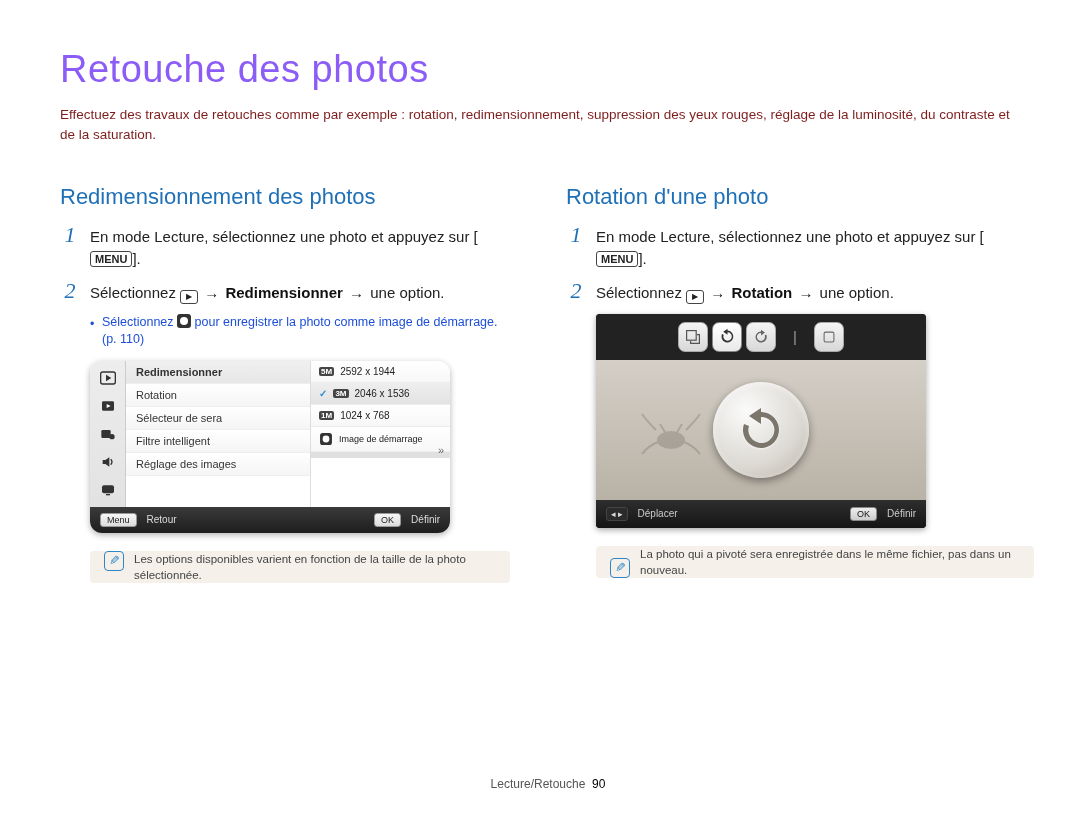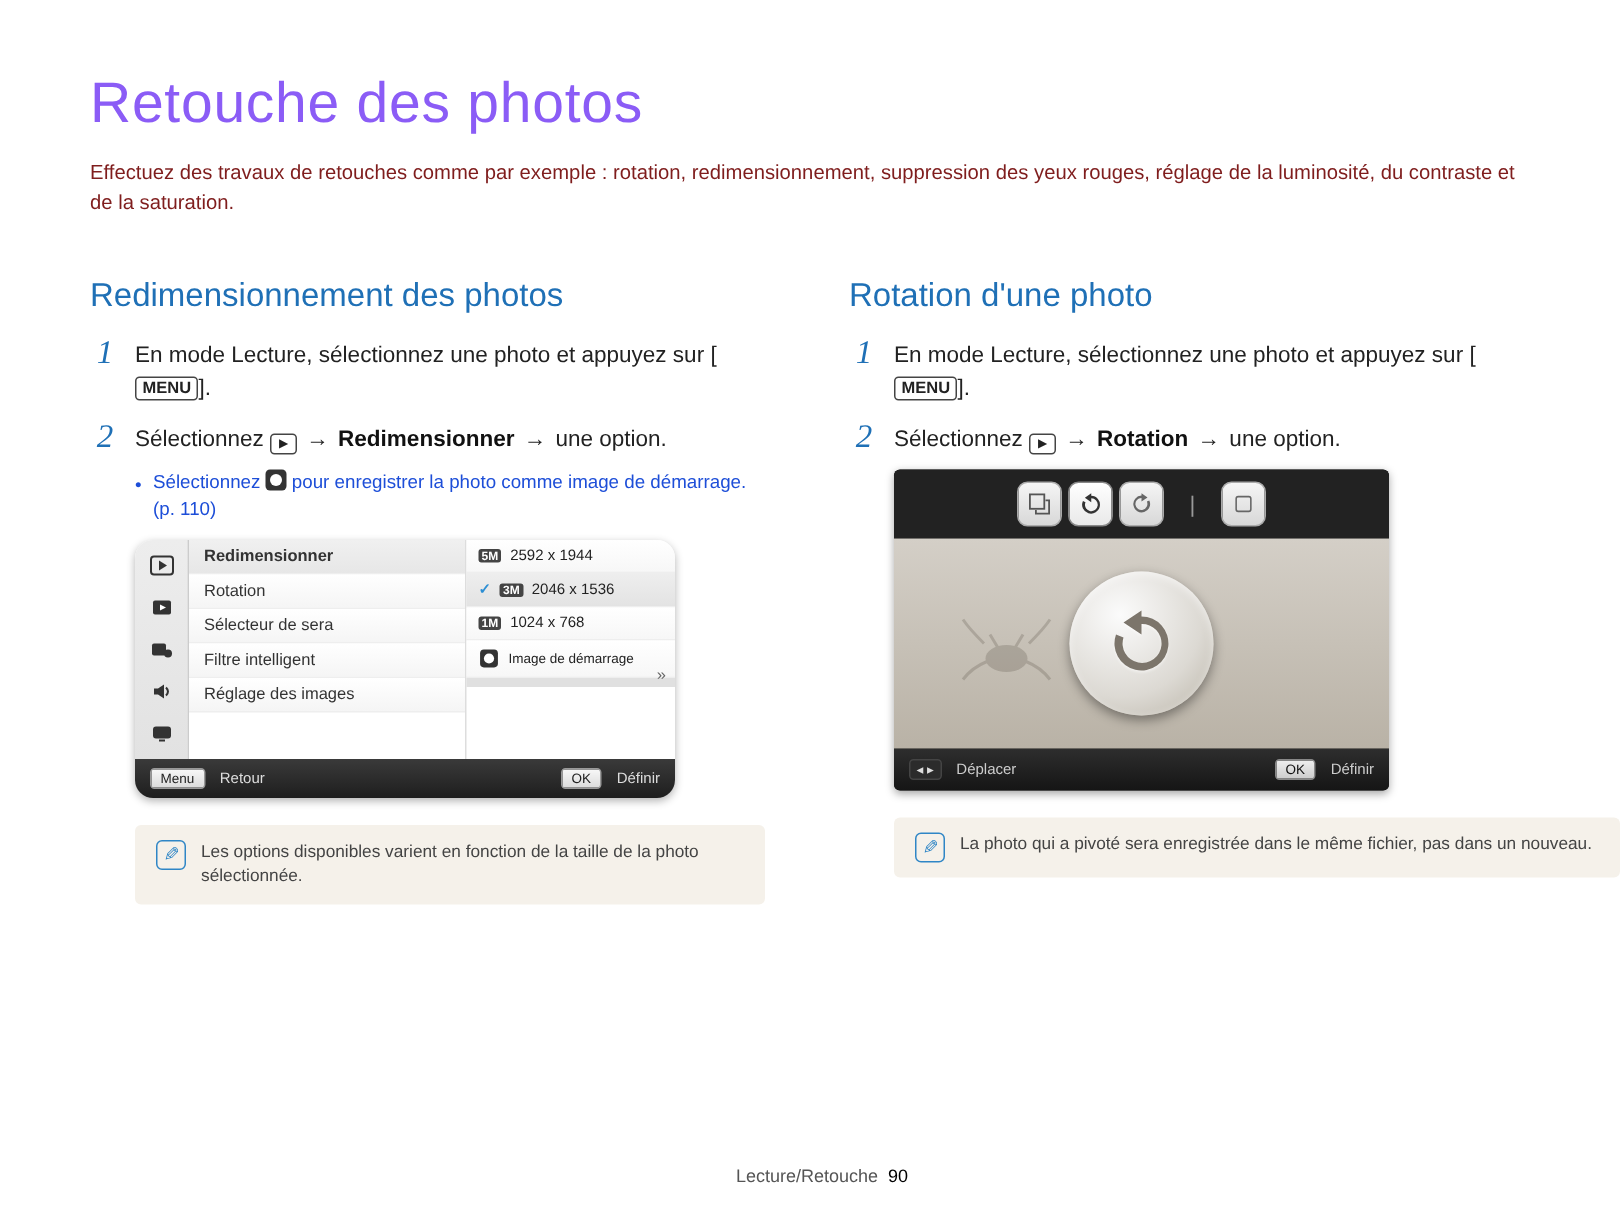--- a/index.html
+++ b/index.html
@@ -53,24 +53,24 @@
   .rot-arrow { width:56px; height:56px; display:flex; align-items:center; justify-content:center;}
   .rot-arrow svg { width:52px; height:52px; fill:#7c756b; filter: drop-shadow(0 1px 1px rgba(255,255,255,0.6));}
   .rot-insect { position:absolute; left:40px; top:50px; opacity:0.25; }
   .rot-insect svg { width:70px; height:48px; fill:#5a5247; }
   .rot-footer { display:flex; background: linear-gradient(#2e2e2e,#151515); color:#ccc; font-size:10px; padding:7px 10px; gap:10px; align-items:center; }
   .rot-footer .btn { background: linear-gradient(#eee,#ccc); color:#111; border-radius:3px; padding:1px 6px; font-size:9px; border:1px solid #888;}
   .rot-footer .btn.dark { background:#2b2b2b; color:#ddd; border-color:#444; padding:1px 4px;}
   .rot-footer .spacer { flex:1;}
 
   
-  .note { background: #f5f1ea; border-radius: 4px; display:flex; gap:10px; padding:10px 14px; font-size:11.5px; color:#444; line-height:1.4; margin: 0 0 0 30px; width: 420px;}
+  .note { background: #f5f1ea; border-radius: 4px; display:flex; gap:10px; padding:0 14px; font-size:11.5px; color:#444; line-height:1.4; margin: 0 0 0 30px; width: 420px;}
   .note .ico { width:20px; height:20px; flex-shrink:0; border:1.5px solid #2f86c6; border-radius:4px; color:#2f86c6; display:flex; align-items:center; justify-content:center; font-size:13px; }
   .note .ico::before { content:"✎"; transform: scaleX(-1); display:inline-block; }
-  .col.right .note { width: 484px; }
+  .col.right .note { width: 438px; align-items: flex-end; }
 
   .pg-footer { position:absolute; bottom:24px; left:0; right:0; text-align:center; font-size:12px; color:#555;margin-left:16px;}
   .pg-footer .num { color:#000; }
 
   b.txt { font-weight:700; color:#111; }
 </style>
 </head>
 <body>
 
 <div class="page">

